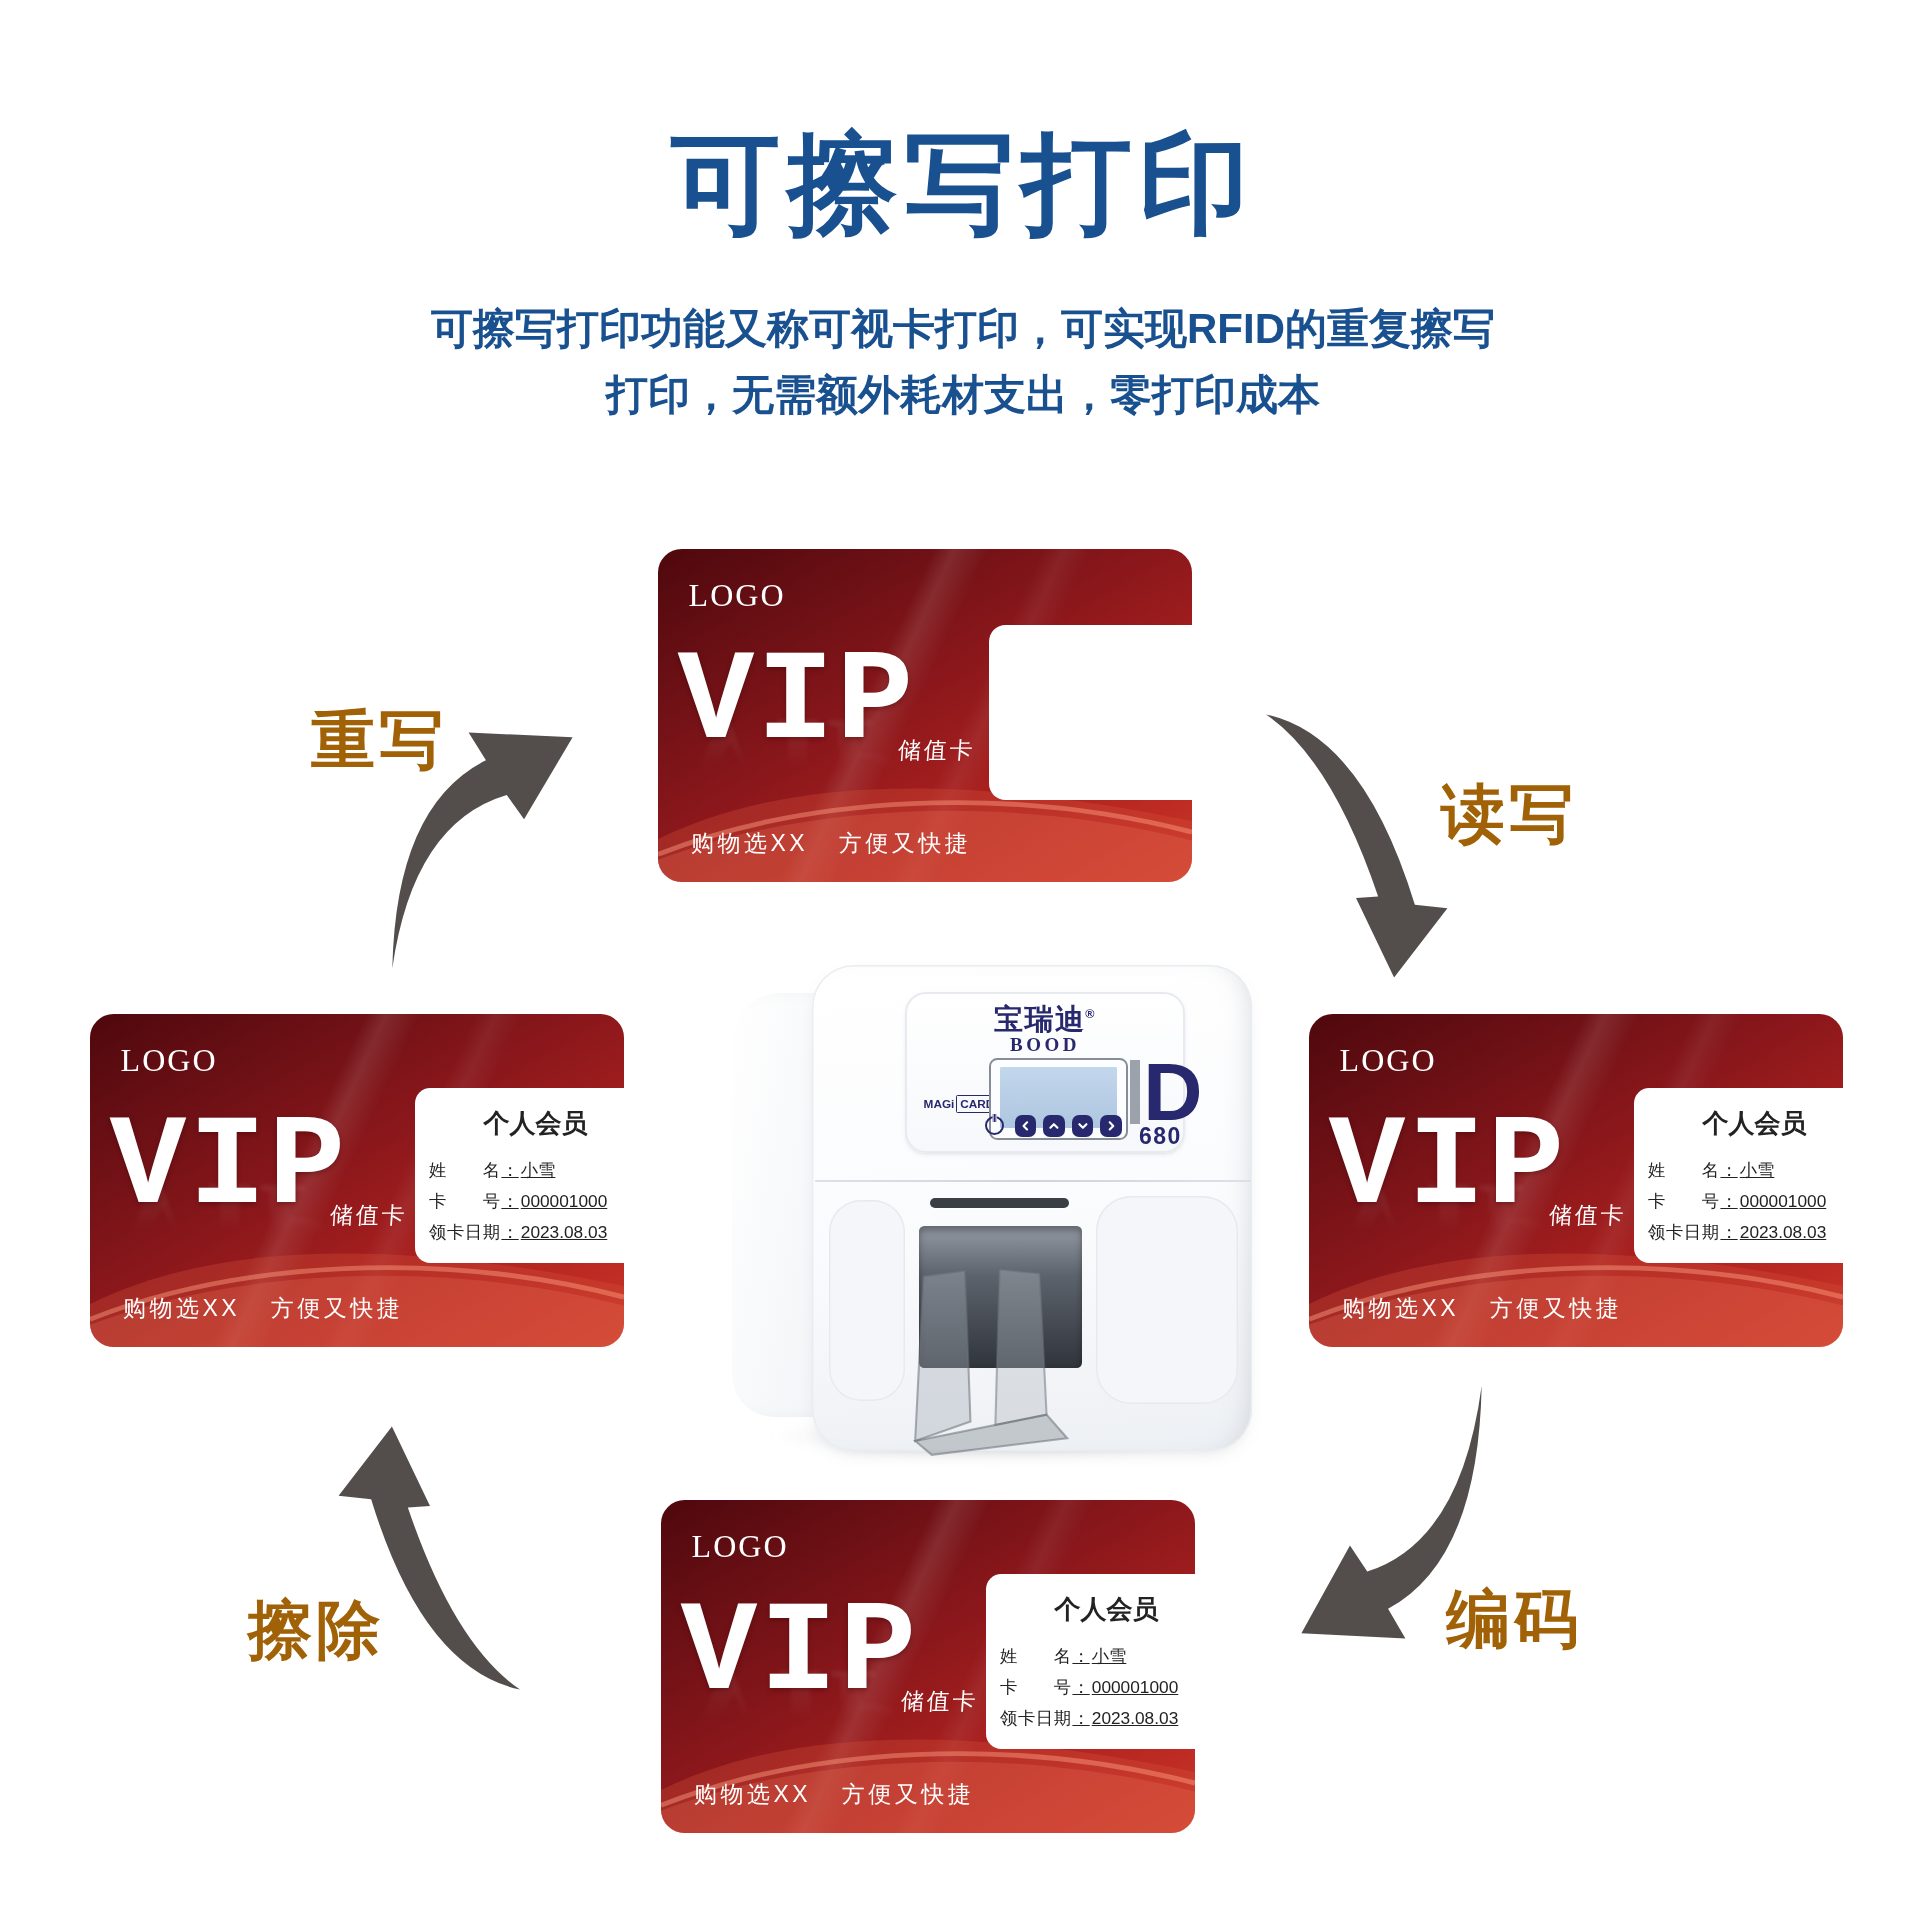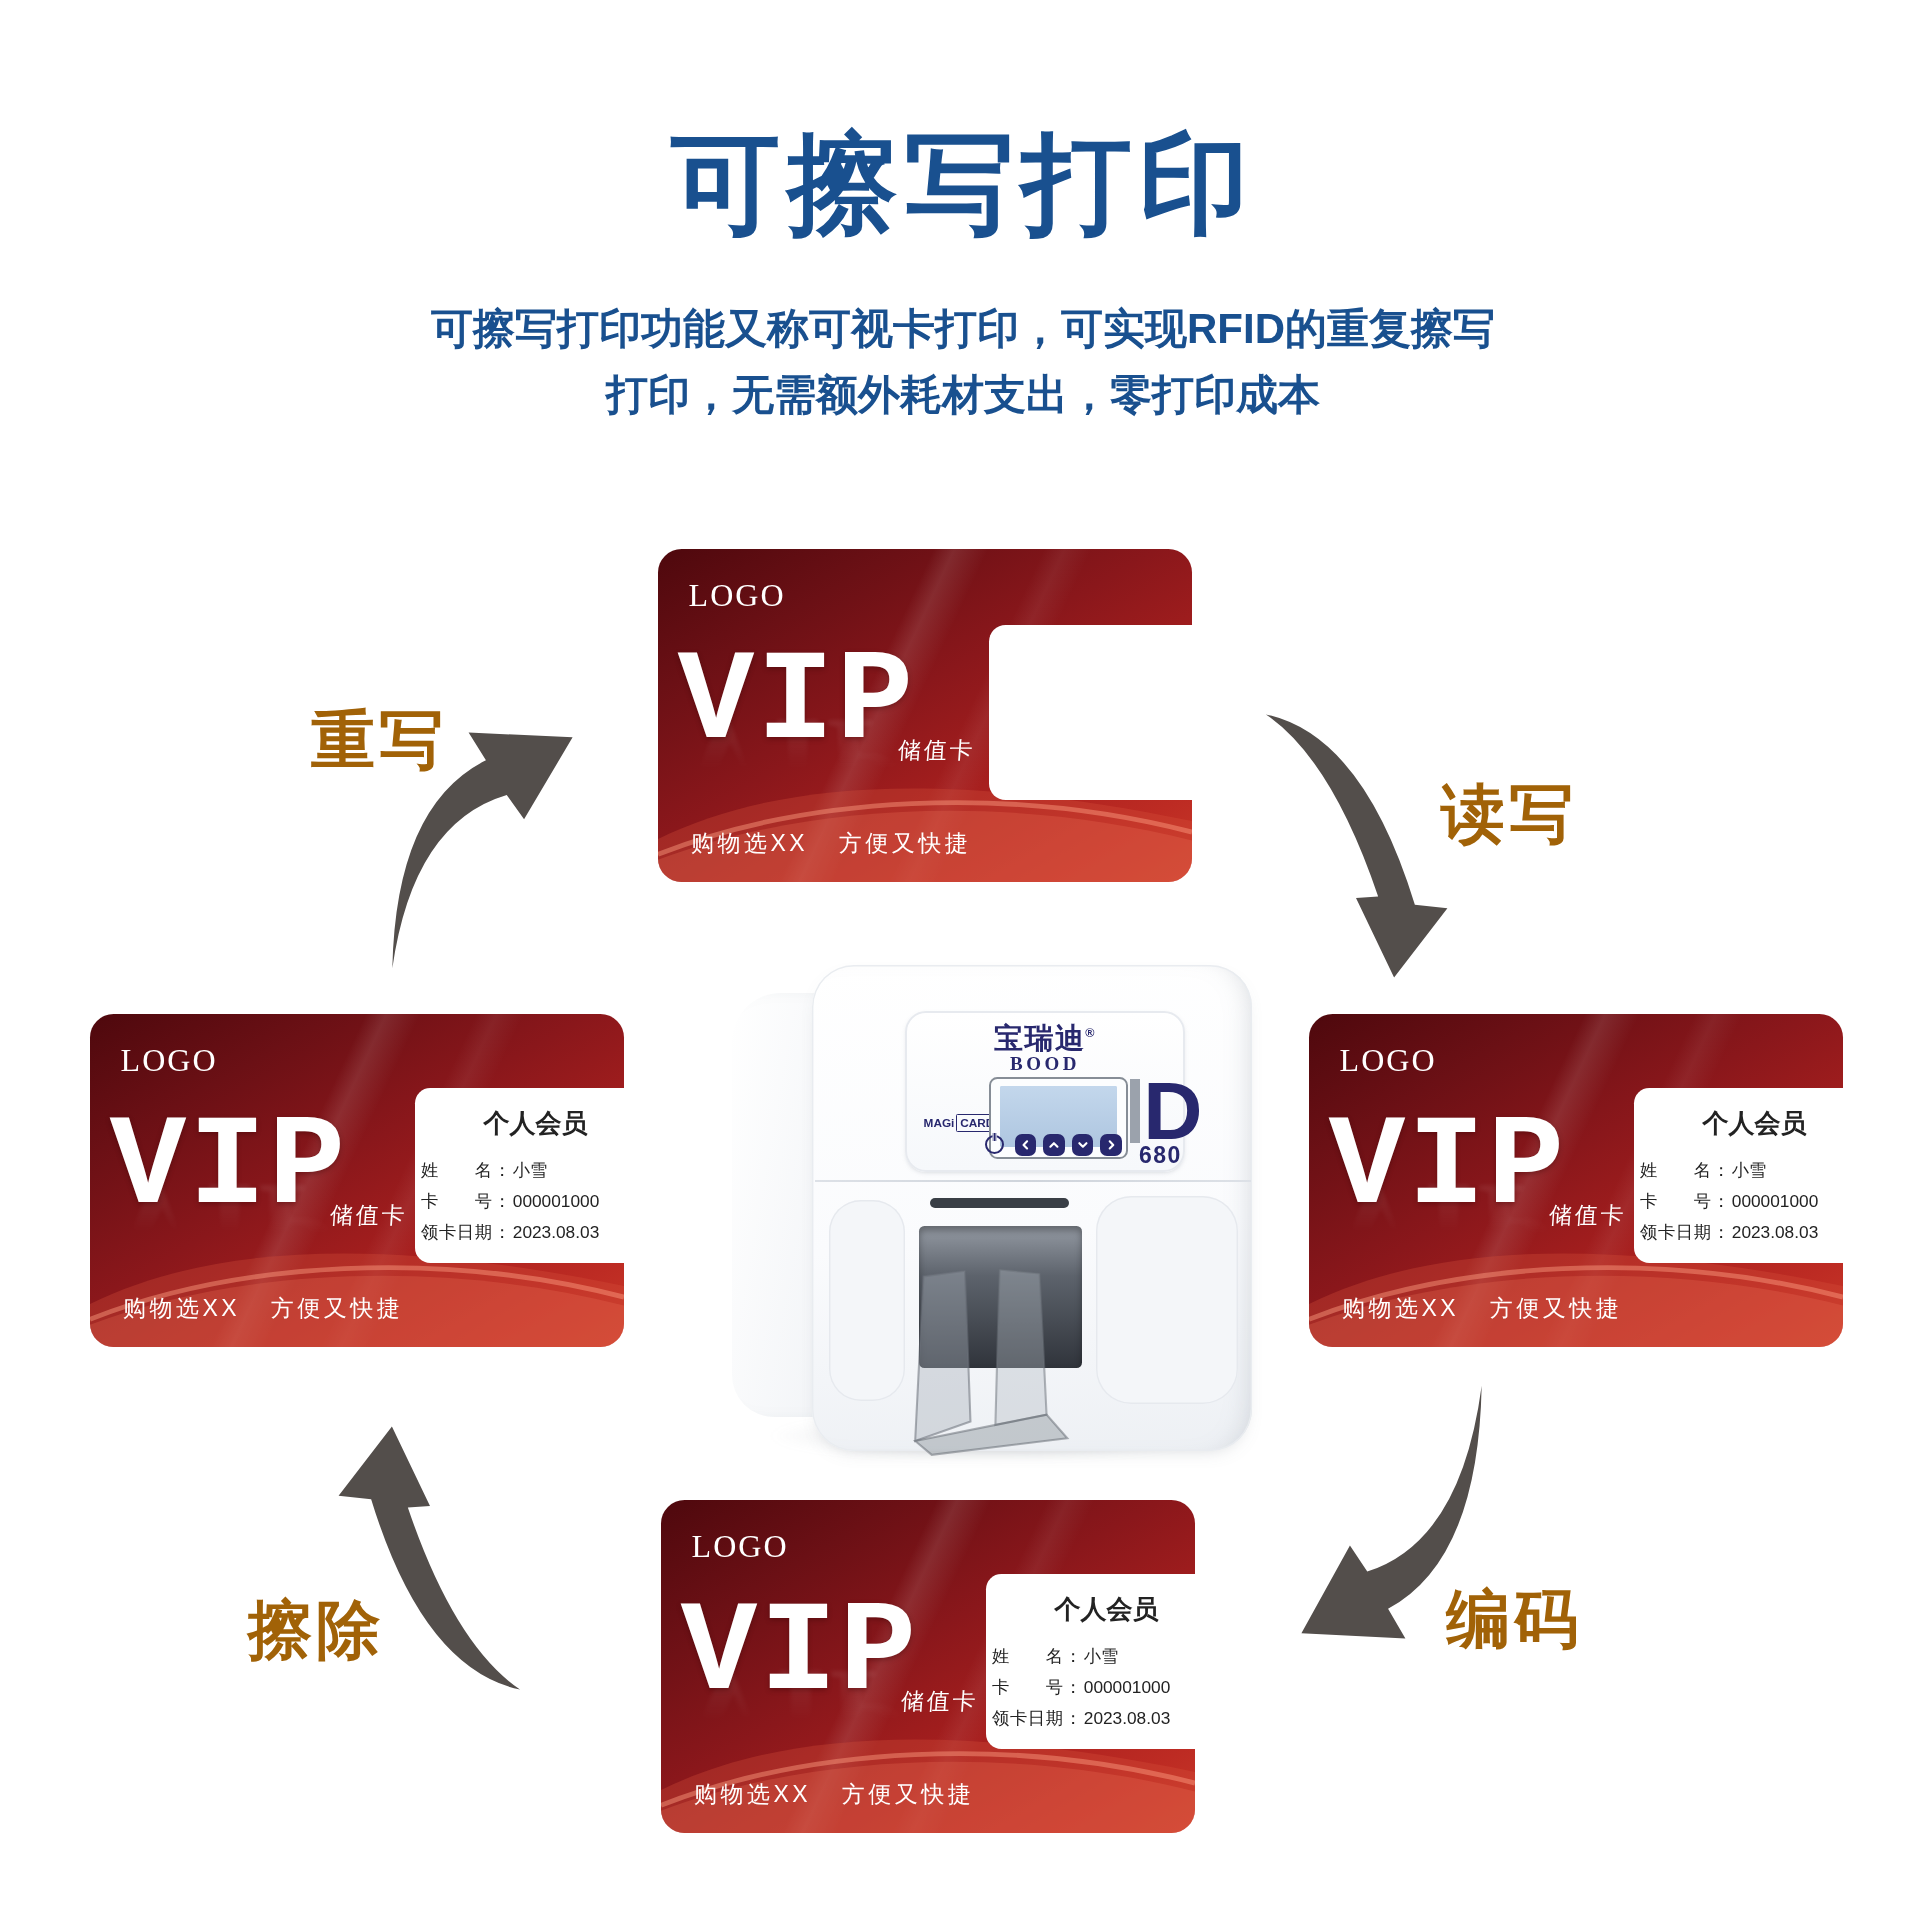--- a/index.html
+++ b/index.html
@@ -40,21 +40,21 @@
             mask-image:linear-gradient(to top,rgba(0,0,0,.8) 0%,transparent 55%);}
   .card-tag{position:absolute;left:240px;top:186px;font-size:23px;letter-spacing:2.8px;color:#ffffff;
             transform:skewX(-4deg);}
   .card-slogan{position:absolute;left:33px;top:279px;font-size:23px;letter-spacing:3.5px;color:#ffffff;white-space:nowrap;}
   .card-slogan .s2{margin-left:30.5px;}
   .blank-panel{position:absolute;left:331px;top:76px;width:203px;height:175px;background:#ffffff;
                border-radius:16.6px 0 0 16.6px;}
   .info-panel{position:absolute;left:325px;top:74px;width:241px;height:175px;background:#ffffff;
               border-radius:15.3px;color:#222;}
   .info-title{margin-top:18px;text-align:center;font-size:26px;font-weight:600;color:#222;}
-  .info-rows{margin:14px 0 0 6px;}
+  .info-rows{margin:14px 0 0 14px;text-decoration:underline;}
   .info-row{font-size:17.3px;line-height:1.78;color:#222;white-space:nowrap;}
   .info-row .lbl{display:inline-block;width:71px;text-align:justify;text-align-last:justify;}
   .info-row .colon{margin:0 2.1px 0 1.4px;}
 
   
   .printer{position:absolute;left:732px;top:964px;width:520px;height:494px;}
   .printer-shadow{position:absolute;left:17.3px;bottom:-2.8px;width:486px;height:50px;
       background:radial-gradient(ellipse at center,rgba(120,128,138,.28),rgba(120,128,138,0) 65%);filter:blur(4.2px);}
   .printer-back{position:absolute;left:0;top:29px;width:298px;height:424px;
       border-radius:49px 21px 21px 42px;
@@ -69,21 +69,21 @@
   .side-pill{position:absolute;background:#f4f6f9;box-shadow:inset 0 0 0 1.4px #e6e9ee;}
   .side-pill.leftp{left:97px;top:236px;width:76px;height:201px;border-radius:32px;}
   .side-pill.rightp{left:364px;top:232px;width:142px;height:208px;border-radius:35px;}
   .slot{position:absolute;left:198px;top:234px;width:139px;height:10.4px;border-radius:5.5px;background:#3a3f46;
         box-shadow:0 1.4px 1.4px rgba(255,255,255,.8);}
   .opening{position:absolute;left:187px;top:262px;width:163px;height:142px;border-radius:5.5px;
         background:linear-gradient(180deg,#949aa3 0%,#5d636c 35%,#30343b 100%);
         box-shadow:inset 0 4.2px 7px rgba(0,0,0,.35);}
   .hopper{position:absolute;left:179px;top:305px;width:166px;height:189px;}
 
-  .ctrl-panel{position:absolute;left:173px;top:47px;width:276px;height:157px;border-radius:21px;
+  .ctrl-panel{position:absolute;left:173px;top:28px;width:276px;height:157px;border-radius:21px;
       border:2.1px solid #e7eaef;background:linear-gradient(180deg,#ffffff,#f6f8fb);
       box-shadow:0 2.1px 5.5px -2.8px rgba(140,148,158,.4);}
   .brand-line{position:absolute;top:5.5px;width:100%;text-align:center;font-size:29px;font-weight:800;
       color:#28286e;letter-spacing:1.4px;}
   .brand-line sup{font-size:12.5px;}
   .brand-sub{position:absolute;top:40px;width:100%;text-align:center;font-family:"Liberation Serif",serif;
       font-weight:700;font-size:19px;letter-spacing:3.5px;color:#28286e;}
   .magicard{position:absolute;left:16.6px;top:103px;font-size:11.8px;font-weight:800;color:#28286e;white-space:nowrap;}
   .magicard .boxed{border:1.7px solid #28286e;padding:1.4px 3.5px;margin-left:1.4px;border-radius:1.4px;}
   .screen{position:absolute;left:82px;top:64px;width:135px;height:78px;border:2.8px solid #868d96;

